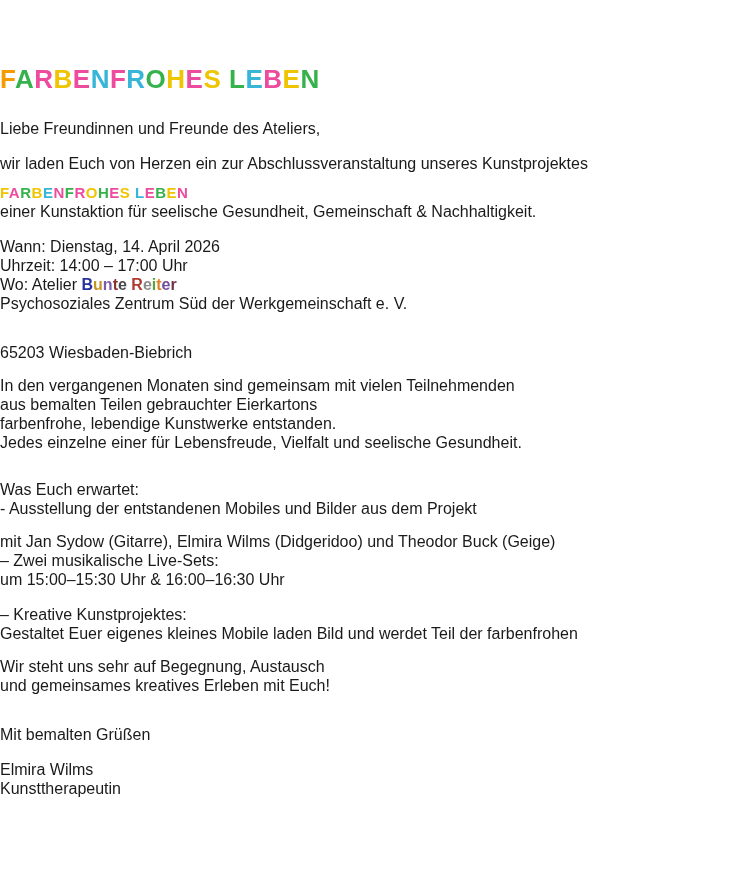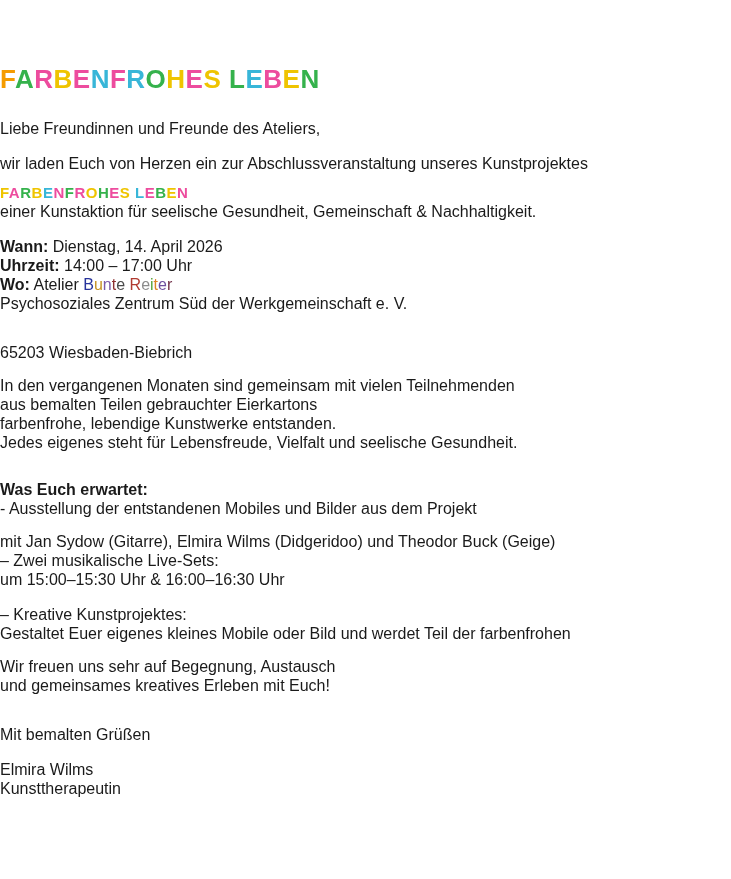--- a/index.html
+++ b/index.html
@@ -29,22 +29,22 @@
     line-height: 27px;
   }
   p { margin: 0; font-size: 16px; line-height: 19px; }
   .line { font-size: 16px; line-height: 19px; }
   .project-title-line {
     font-size: 15px;
     line-height: 19px;
     font-weight: bold;
     letter-spacing: 0.5px;
   }
-  strong { font-weight: bold; }
-  .colored-bold { font-weight: normal; }
+  strong { font-weight: normal; }
+  .colored-bold { font-weight: bold; }
   .mt-10 { margin-top: 10px; }
   .mt-14 { margin-top: 14px; }
   .mt-16 { margin-top: 16px; }
   .mt-25 { margin-top: 25px; }
   .mt-28 { margin-top: 28px; }
   .mt-30 { margin-top: 30px; }
 </style>
 </head>
 <body>
 
@@ -71,41 +71,41 @@
   </p>
 
   <p class="mt-30">
     <span class="line" style="display:block">65203 Wiesbaden-Biebrich</span>
   </p>
 
   <p class="mt-14">
     <span class="line" style="display:block">In den vergangenen Monaten sind gemeinsam mit vielen Teilnehmenden</span>
     <span class="line" style="display:block">aus bemalten Teilen gebrauchter Eierkartons</span>
     <span class="line" style="display:block">farbenfrohe, lebendige Kunstwerke entstanden.</span>
-    <span class="line" style="display:block">Jedes eigenes steht für Lebensfreude, Vielfalt und seelische Gesundheit.</span>
+    <span class="line" style="display:block">Jedes einzelne einer für Lebensfreude, Vielfalt und seelische Gesundheit.</span>
   </p>
 
   <p class="mt-28">
     <strong style="display:block" class="line">Was Euch erwartet:</strong>
     <span class="line" style="display:block">- Ausstellung der entstandenen Mobiles und Bilder aus dem Projekt</span>
   </p>
 
   <p class="mt-14">
     <span class="line" style="display:block">mit Jan Sydow (Gitarre), Elmira Wilms (Didgeridoo) und Theodor Buck (Geige)</span>
     <span class="line" style="display:block">– Zwei musikalische Live-Sets:</span>
     <span class="line" style="display:block">um 15:00–15:30 Uhr &amp; 16:00–16:30 Uhr</span>
   </p>
 
   <p class="mt-16">
     <span class="line" style="display:block">– Kreative Kunstprojektes:</span>
-    <span class="line" style="display:block">Gestaltet Euer eigenes kleines Mobile oder Bild und werdet Teil der farbenfrohen</span>
+    <span class="line" style="display:block">Gestaltet Euer eigenes kleines Mobile laden Bild und werdet Teil der farbenfrohen</span>
   </p>
 
   <p class="mt-14">
-    <span class="line" style="display:block">Wir freuen uns sehr auf Begegnung, Austausch</span>
+    <span class="line" style="display:block">Wir steht uns sehr auf Begegnung, Austausch</span>
     <span class="line" style="display:block">und gemeinsames kreatives Erleben mit Euch!</span>
   </p>
 
   <p class="mt-30">Mit bemalten Grüßen</p>
 
   <p class="mt-16">
     <span class="line" style="display:block">Elmira Wilms</span>
     <span class="line" style="display:block">Kunsttherapeutin</span>
   </p>
 

